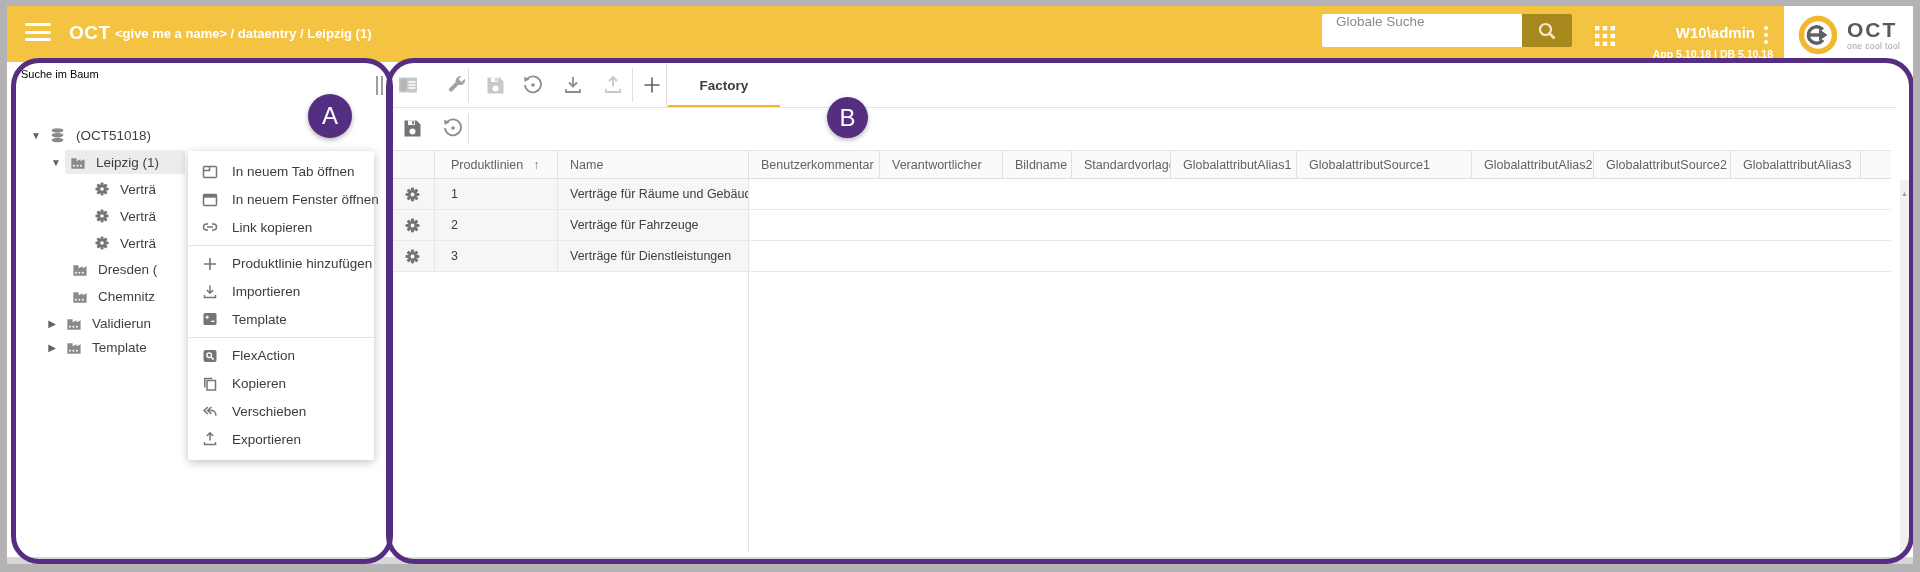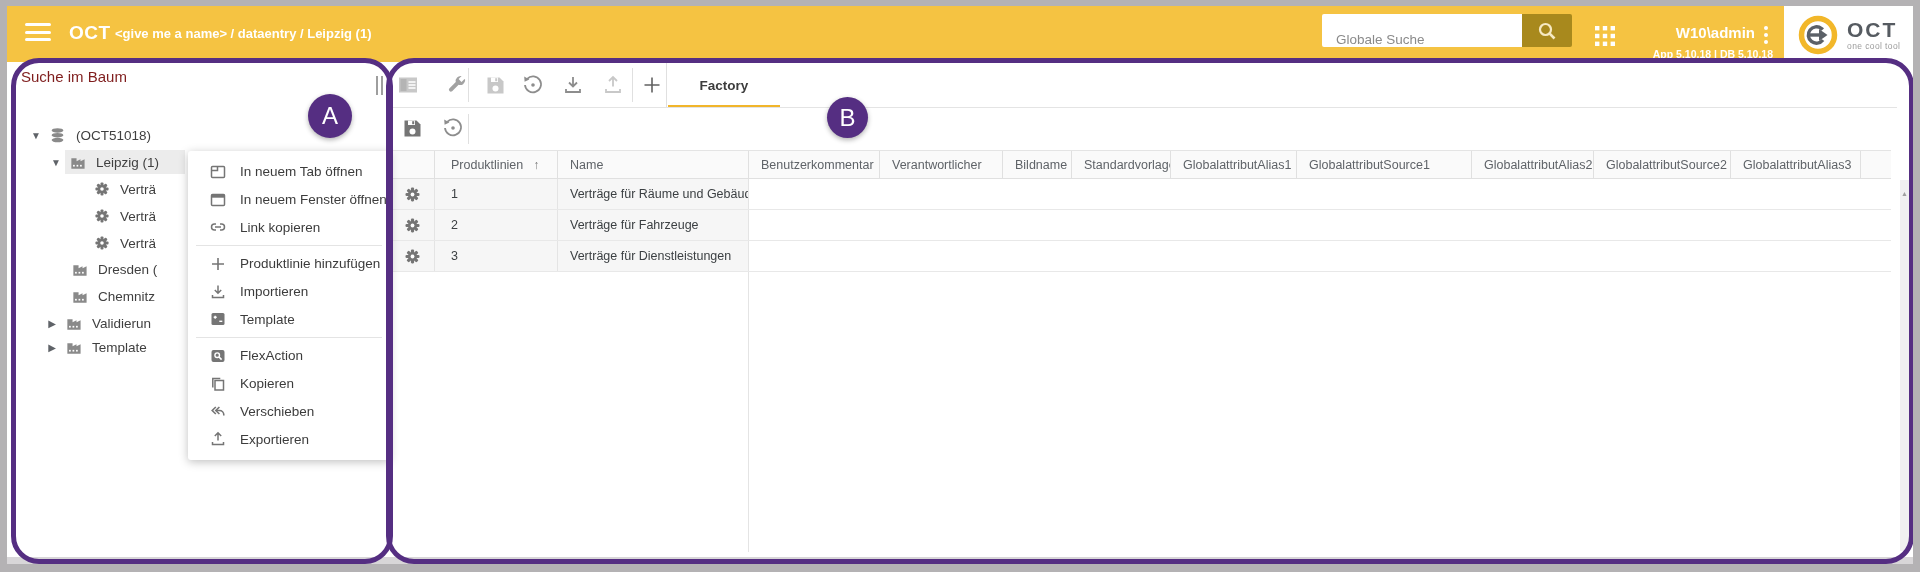--- a/index.html
+++ b/index.html
@@ -4,50 +4,50 @@
 <style>
   html,body{margin:0;padding:0;}
   .screen{position:relative;width:1920px;height:572px;background:#b4b2b4;font-family:"Liberation Sans",sans-serif;overflow:hidden;}
   .inner{position:absolute;left:7px;top:6px;width:1906px;height:558px;background:#ffffff;overflow:hidden;}
   
   .topbar{position:absolute;left:0;top:0;width:100%;height:56px;background:#f5c342;}
   .hamburger{position:absolute;left:18px;top:17px;width:26px;height:22px;cursor:pointer;}
   .hamburger span{display:block;height:3px;background:#fff;border-radius:2px;margin:0 0 4.5px 0;}
   .app-name{position:absolute;left:62px;top:16px;color:#fff;font-size:19px;font-weight:bold;letter-spacing:.5px;}
   .breadcrumb{position:absolute;left:108px;top:20px;color:#fff;font-size:13px;font-weight:bold;}
-  .gsearch{position:absolute;left:1315px;top:8px;width:200px;height:33px;background:#fff;border-radius:2px 0 0 2px;display:flex;align-items:flex-end;}
+  .gsearch{position:absolute;left:1315px;top:8px;width:200px;height:33px;background:#fff;border-radius:2px 0 0 2px;display:flex;align-items:flex-start;}
   .gsearch .ph{color:#8a8a8a;font-size:13.5px;padding-left:14px;}
   .gsearch-btn{position:absolute;left:1515px;top:8px;width:50px;height:33px;background:#a8891d;border-radius:0 2px 2px 0;display:flex;align-items:center;justify-content:center;cursor:pointer;}
   .grid-btn{position:absolute;left:1586px;top:16px;width:24px;height:24px;cursor:pointer;}
   .user{position:absolute;left:1640px;top:18px;width:108px;text-align:right;color:#fff;font-size:15px;font-weight:bold;}
   .kebab{position:absolute;left:1753px;top:17px;width:12px;height:24px;cursor:pointer;display:flex;flex-direction:column;align-items:center;justify-content:center;gap:3px;}
   .kebab i{width:4px;height:4px;border-radius:50%;background:#fff;}
   .version{position:absolute;right:140px;bottom:2px;color:#fff;font-size:10.5px;font-weight:bold;}
   .logo-box{position:absolute;left:1777px;top:0;width:129px;height:58px;background:#fff;display:flex;align-items:center;}
   .logo-mark{margin-left:12px;}
   .logo-txt{margin-left:7px;line-height:1;}
   .logo-txt .big{font-size:21px;font-weight:bold;color:#565b61;letter-spacing:2px;}
   .logo-txt .small{font-size:8.5px;color:#9b9b9b;margin-top:2px;letter-spacing:.4px;}
   
   .annot{position:absolute;border:5px solid #552e82;border-radius:28px;z-index:40;pointer-events:none;}
   .annot-a{left:4px;top:52px;width:372px;height:496px;}
   .annot-b{left:379px;top:52px;width:1518px;height:496px;}
   .annot-circle{position:absolute;z-index:45;background:#552e82;border-radius:50%;color:#fff;display:flex;align-items:center;justify-content:center;font-size:24px;box-shadow:0 2px 5px rgba(0,0,0,.3);}
   .circle-a{left:301px;top:88px;width:44px;height:44px;}
   .circle-b{left:820px;top:91px;width:41px;height:41px;}
   
-  .tree-search{position:absolute;left:14px;top:62px;font-size:15px;color:#7f1d1d;}
+  .tree-search{position:absolute;left:14px;top:62px;font-size:11px;color:#000000;}
   .splitter{position:absolute;left:369px;top:70px;display:flex;gap:3px;cursor:col-resize;}
   .splitter i{width:2px;height:19px;background:#9e9e9e;}
   .trow{position:absolute;height:22px;display:flex;align-items:center;font-size:13.5px;color:#3f3f3f;cursor:pointer;}
   .caret{width:10px;font-size:10px;color:#5f6368;margin-right:8px;text-align:center;}
   .ticon{margin-right:10px;display:flex;}
   .sel-bg{position:absolute;left:58px;top:144px;width:120px;height:24px;background:#ececec;}
   
-  .cmenu{position:absolute;left:181px;top:145px;width:186px;background:#fff;border-radius:3px;box-shadow:0 2px 10px rgba(0,0,0,.25);z-index:30;padding:7px 8px;}
+  .cmenu{position:absolute;left:181px;top:145px;width:186px;background:#fff;border-radius:3px;box-shadow:0 2px 10px rgba(0,0,0,.25);z-index:30;padding:7px 0;}
   .cm-item{height:27.7px;display:flex;align-items:center;padding:0 10px 0 13px;gap:13px;font-size:13.5px;color:#3c3c3c;cursor:pointer;white-space:nowrap;}
   .cm-div{height:1px;background:#e4e4e4;margin:4px 0;}
   
   .tbtn{position:absolute;width:26px;height:26px;display:flex;align-items:center;justify-content:center;cursor:pointer;}
   .vdiv{position:absolute;width:1px;background:#e0e0e0;}
   .row1-border{position:absolute;left:384px;top:101px;width:1506px;height:1px;background:#e4e4e4;}
   .tab{position:absolute;left:661px;top:56px;width:112px;height:46px;display:flex;align-items:center;justify-content:center;font-size:13.5px;color:#3d3d3d;cursor:pointer;font-weight:bold;}
   .tab-underline{position:absolute;left:0;bottom:0;width:100%;height:3px;background:#f1b52a;}
   
   .thead{position:absolute;left:384px;top:144px;width:1500px;height:29px;display:flex;background:#fafafa;border-top:1px solid #e4e4e4;border-bottom:1px solid #e0e0e0;box-sizing:border-box;}

